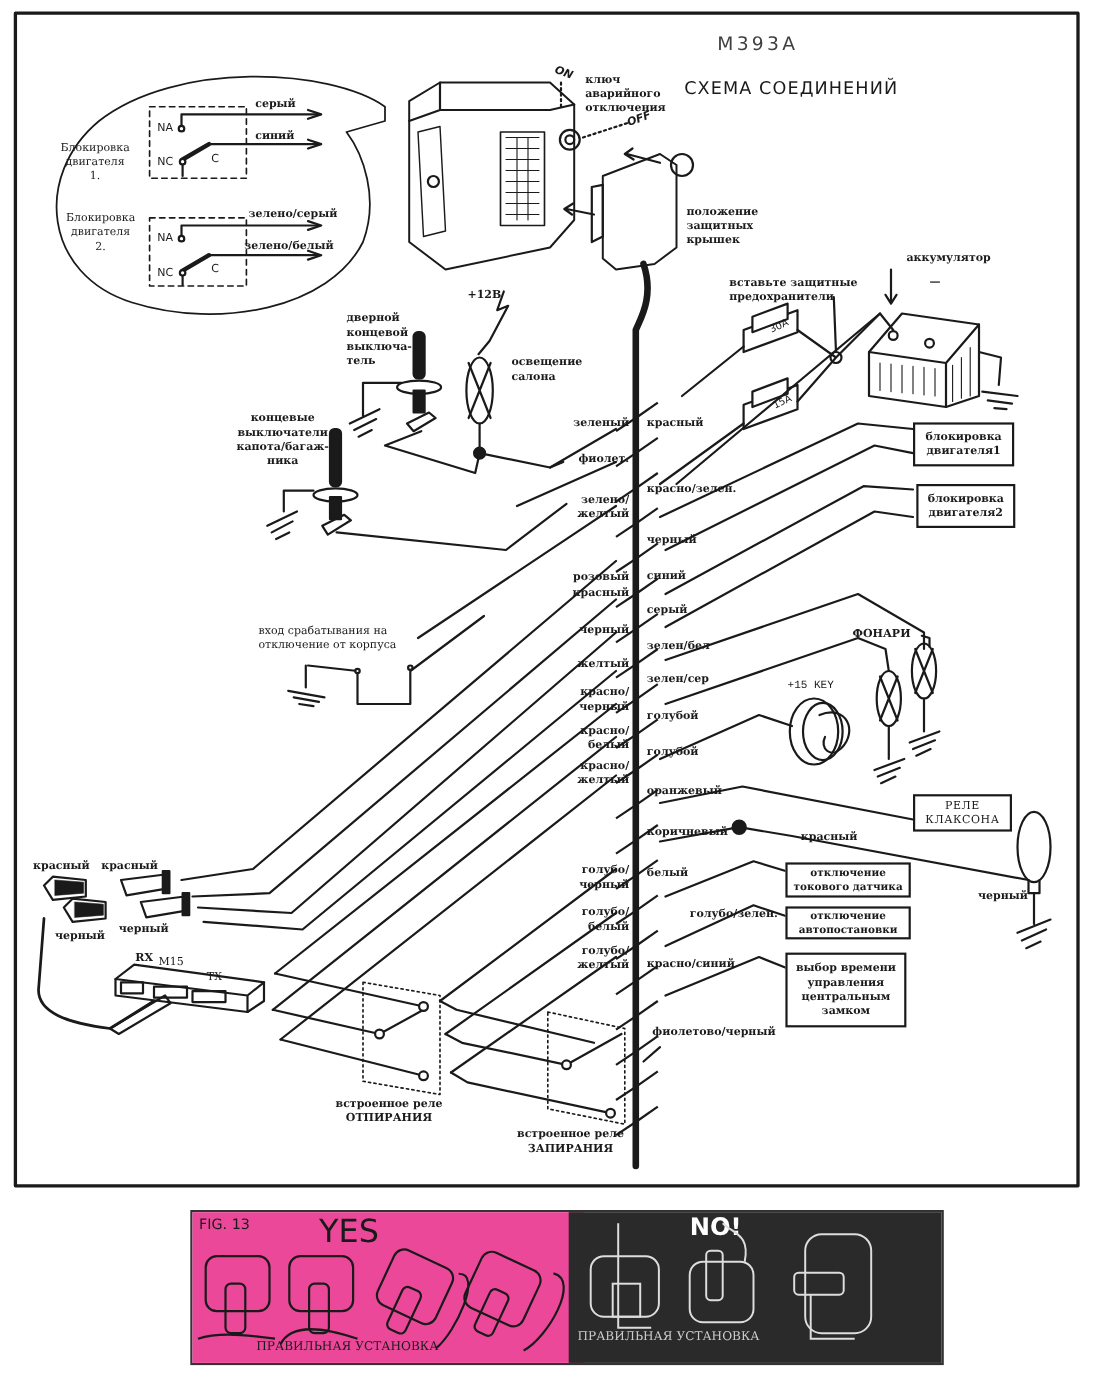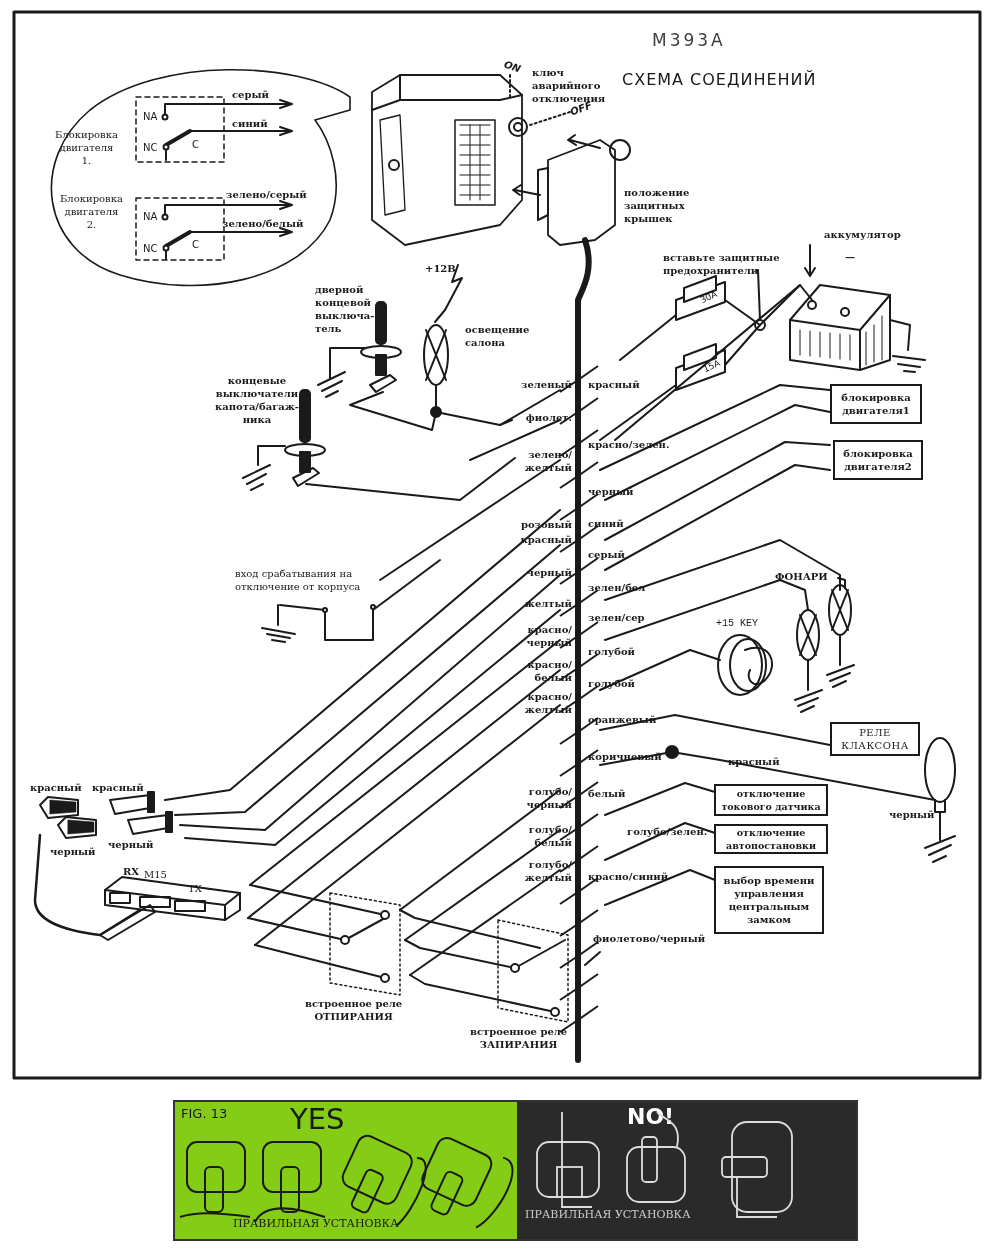--- a/index.html
+++ b/index.html
@@ -4,21 +4,21 @@
 <style>
   html,body{margin:0;padding:0;background:#fff;}
   body{width:1000px;height:1252px;position:relative;overflow:hidden;font-family:"DejaVu Serif",serif;color:#1a1a1a;}
   #diagram{position:absolute;left:0;top:0;width:1000px;height:1252px;}
   .lbl{position:absolute;font-family:"DejaVu Serif",serif;font-weight:bold;font-size:10px;line-height:13px;color:#1a1a1a;white-space:nowrap;}
   .lbl.c{text-align:center;}
   .box{position:absolute;border:2px solid #1a1a1a;background:#fff;font-family:"DejaVu Serif",serif;font-weight:bold;font-size:10px;line-height:13px;text-align:center;display:flex;align-items:center;justify-content:center;white-space:pre-line;}
   .title{position:absolute;font-family:"DejaVu Sans",sans-serif;font-size:17px;letter-spacing:3px;color:#404040;}
   .subtitle{position:absolute;font-family:"DejaVu Sans",sans-serif;font-size:16px;letter-spacing:1px;color:#1a1a1a;}
   #fig{position:absolute;left:173px;top:1100px;width:681px;height:137px;border:2px solid #333;}
-  #fig .yes{position:absolute;left:0;top:0;width:356px;height:137px;background:#84cc16;}
+  #fig .yes{position:absolute;left:0;top:0;width:356px;height:137px;background:#ec4899;}
   #fig .no{position:absolute;left:342px;top:0;width:339px;height:137px;background:#2a2a2a;}
   .figtxt{position:absolute;font-family:"DejaVu Sans",sans-serif;}
 </style>
 </head>
 <body>
 
 <svg id="diagram" width="1000" height="1252" viewBox="0 0 1000 1252" xmlns="http://www.w3.org/2000/svg">
   <g fill="none" stroke="#1a1a1a" stroke-width="2" stroke-linecap="round" stroke-linejoin="round">
 
     <rect x="14" y="12" width="966" height="1066" stroke-width="3"></rect>

